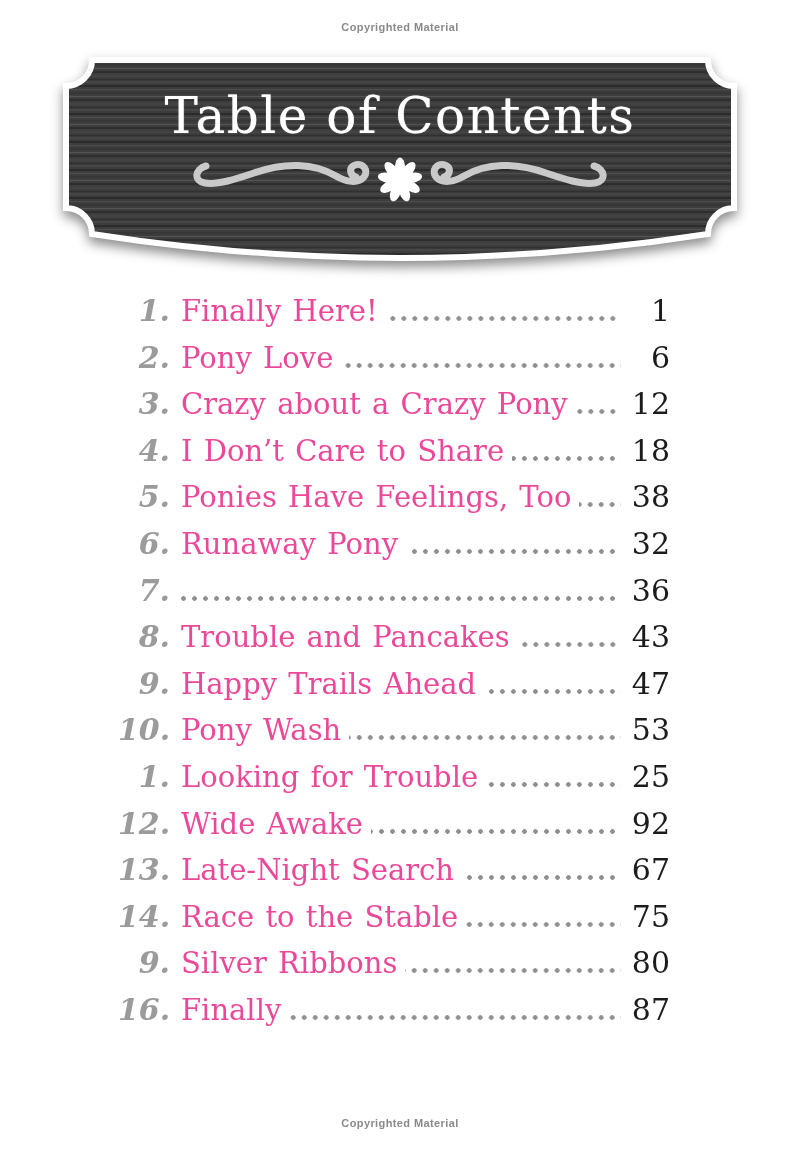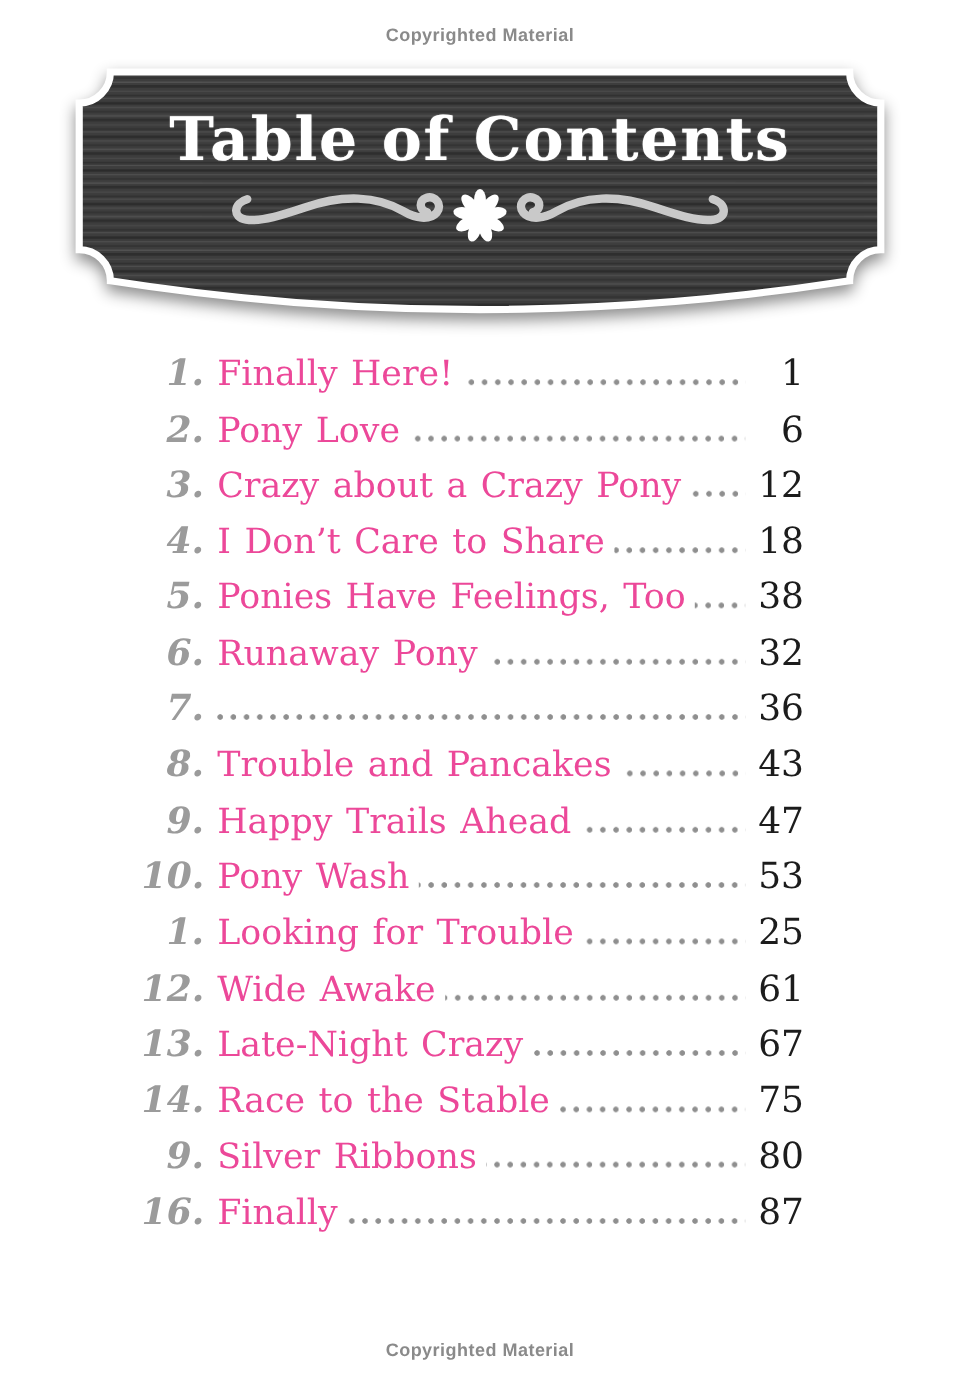--- a/index.html
+++ b/index.html
@@ -5,34 +5,34 @@
   html,body { margin:0; padding:0; background:#ffffff; }
   .page {
     position:relative; width:800px; height:1162px; margin:0 auto;
     background:#ffffff; overflow:hidden;
     font-family:"DejaVu Serif", serif;
   }
 
   .copyright {
     position:absolute; left:0; width:100%; text-align:center;
     font-family:"Liberation Sans", sans-serif; font-weight:bold;
-    font-size:15px; color:#8a8a8a; letter-spacing:0.4px;
+    font-size:11px; color:#8a8a8a; letter-spacing:0.4px;
   }
   .copyright.top { top:21px; }
   .copyright.bottom { top:1117px; }
 
   
   .sign { position:absolute; left:62px; top:56px; width:676px; height:215px; }
   .sign svg.board {
     position:absolute; left:0; top:0;
     filter: drop-shadow(0 6px 6px rgba(0,0,0,0.45));
   }
   .sign-title {
     position:absolute; top:34px; left:0; width:100%; text-align:center;
-    font-family:"DejaVu Serif", serif; font-weight:bold;
+    font-family:"DejaVu Serif", serif; font-weight:normal;
     font-size:50px; line-height:52px; color:#ffffff; letter-spacing:1.5px;
     text-shadow:0 0 1px rgba(255,255,255,0.6);
     white-space:nowrap;
   }
   .ornament { position:absolute; left:128px; top:94px; }
 
   
   .toc { position:absolute; left:118px; top:288px; width:552px; }
   .row { display:flex; align-items:baseline; height:46.6px; }
   .num {
@@ -179,26 +179,26 @@
       <span class="num">1.</span>
       <span class="title">Looking for Trouble</span>
       <span class="leader"></span>
       <span class="pagenum">25</span>
     </div>
 
     <div class="row">
       <span class="num">12.</span>
       <span class="title">Wide Awake</span>
       <span class="leader"></span>
-      <span class="pagenum">61</span>
+      <span class="pagenum">92</span>
     </div>
 
     <div class="row">
       <span class="num">13.</span>
-      <span class="title">Late-Night Crazy</span>
+      <span class="title">Late-Night Search</span>
       <span class="leader"></span>
       <span class="pagenum">67</span>
     </div>
 
     <div class="row">
       <span class="num">14.</span>
       <span class="title">Race to the Stable</span>
       <span class="leader"></span>
       <span class="pagenum">75</span>
     </div>

